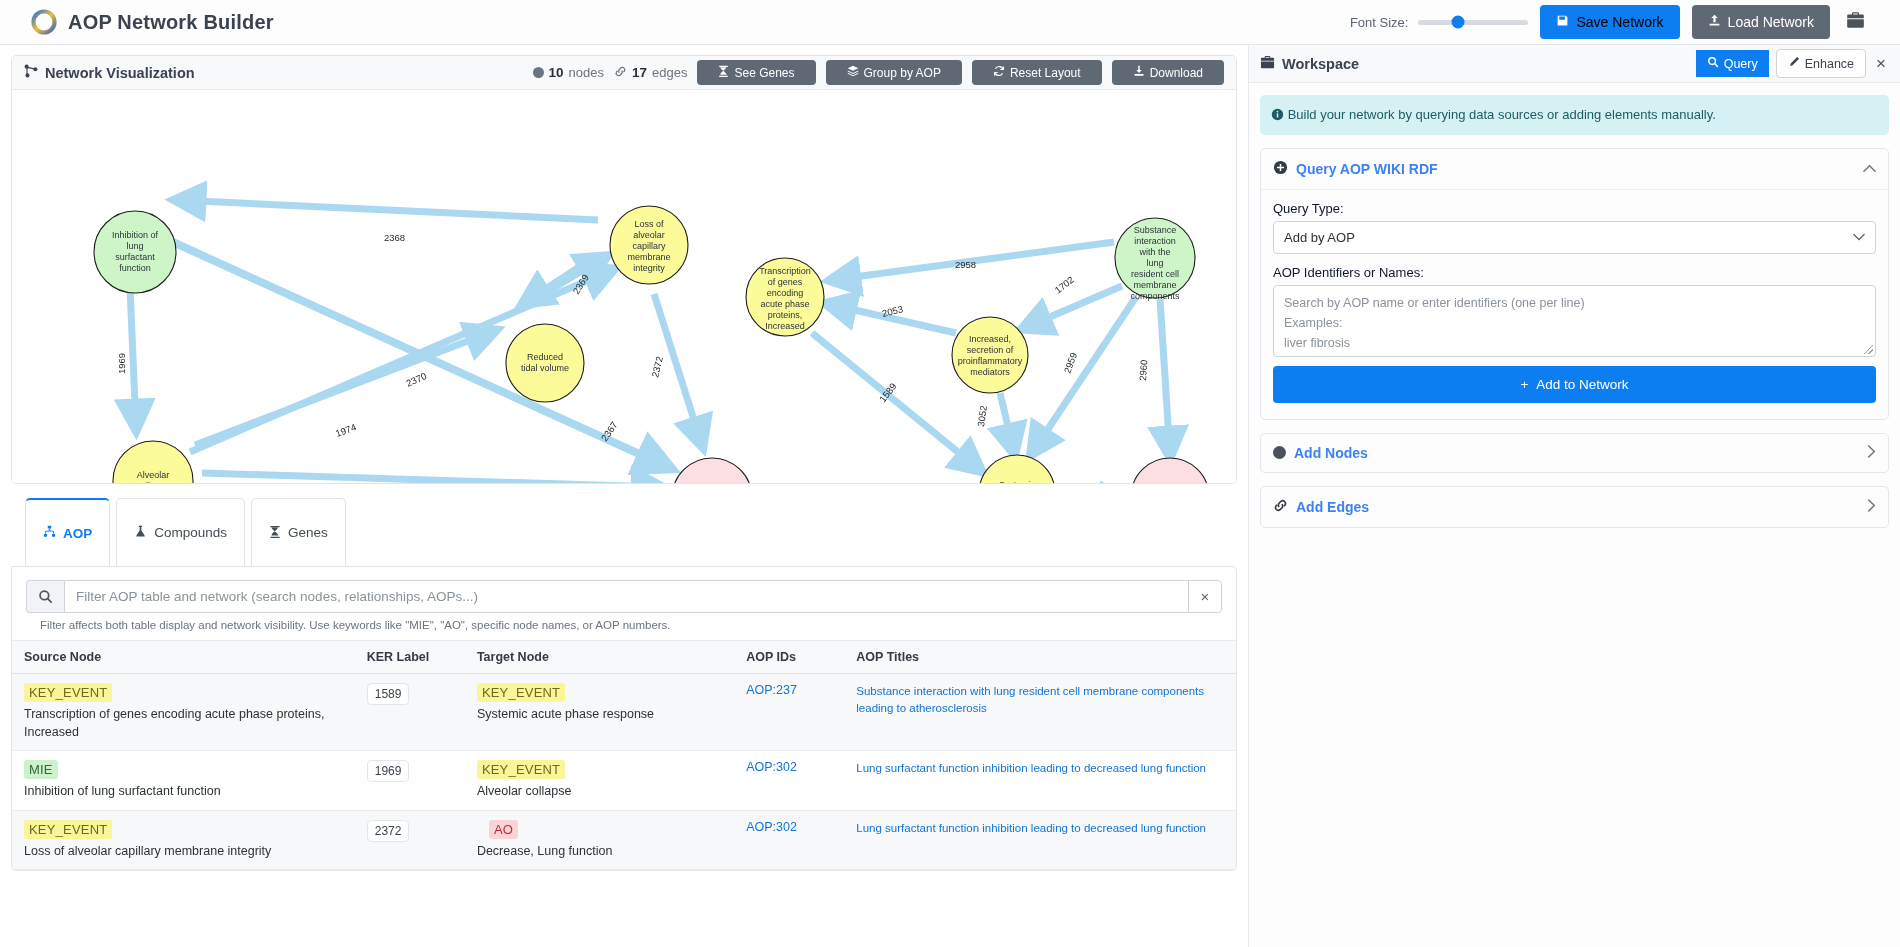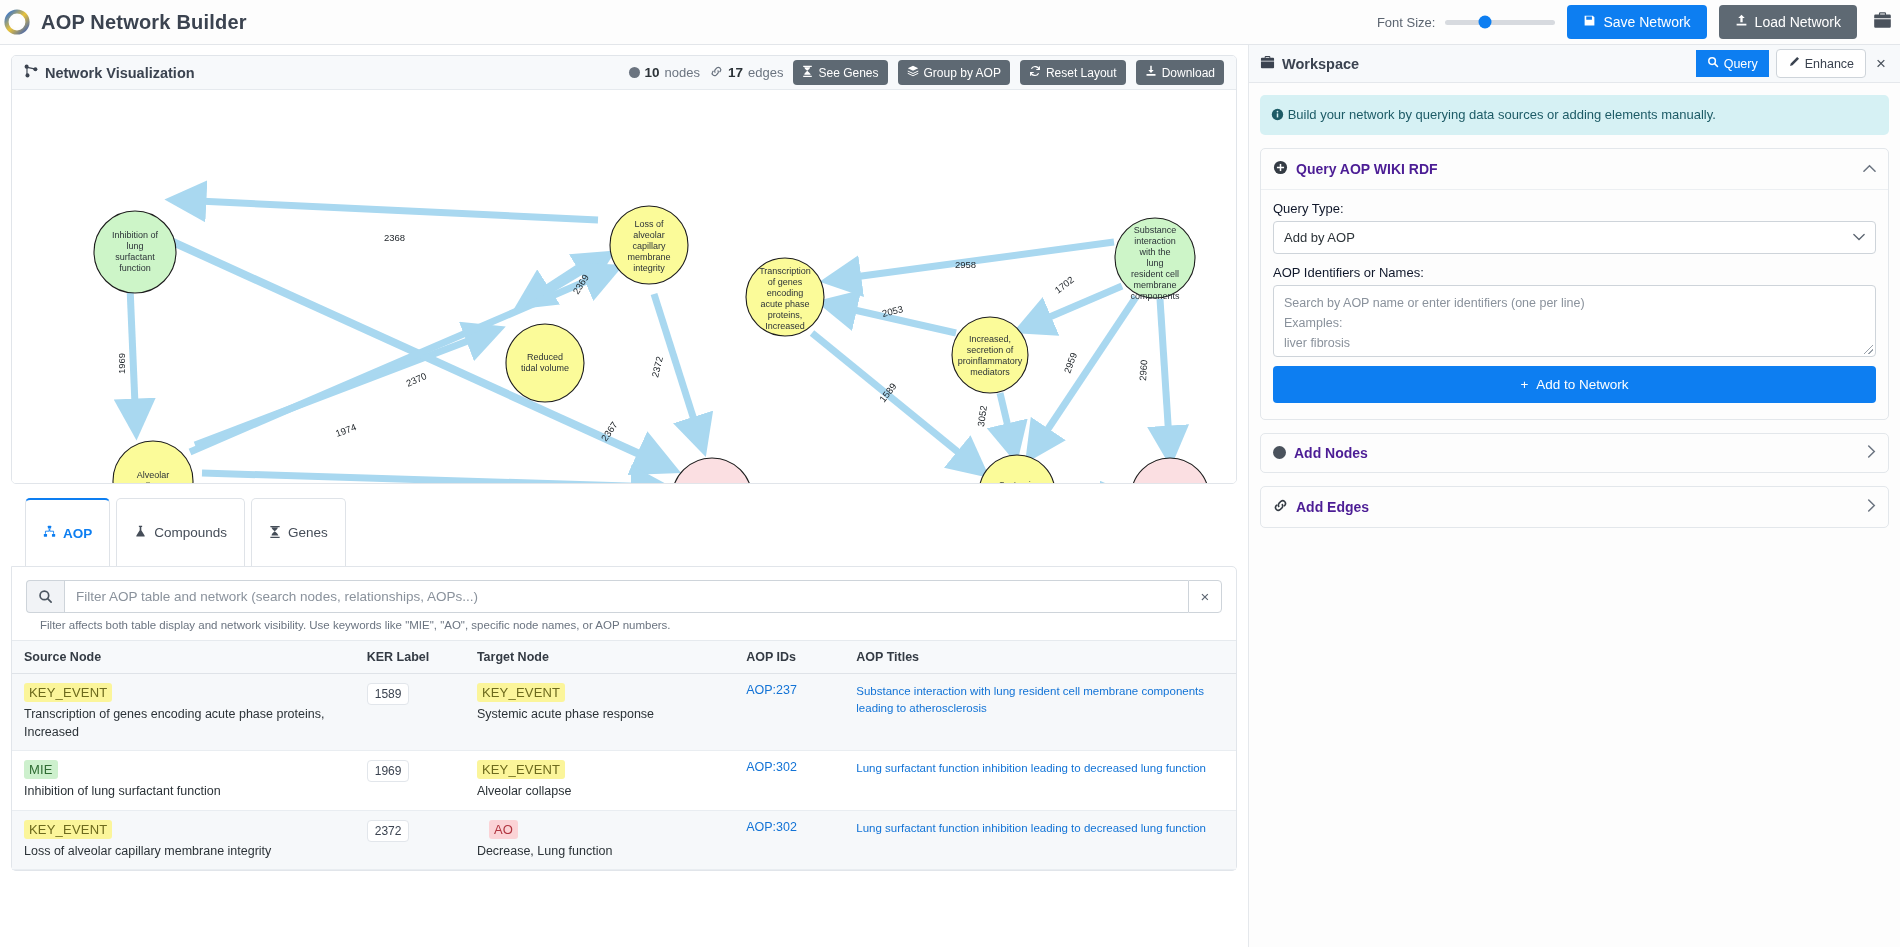--- a/index.html
+++ b/index.html
@@ -10,21 +10,21 @@
     color: #2c3338;
     overflow: hidden;
   }
 
   
   .app-header {
     height: 45px;
     background: #fdfdfd;
     border-bottom: 1px solid #e3e6ea;
     display: flex; align-items: center;
-    padding: 0 4px;
+    padding: 0 31px;
   }
   .brand { display: flex; align-items: center; gap: 11px; }
   .brand-logo { width: 26px; height: 26px; flex: 0 0 26px; }
   .brand-title {
     font-size: 20px; font-weight: bold; color: #3b4350;
     letter-spacing: .2px;
   }
   .header-right {
     margin-left: auto; display: flex; align-items: center; gap: 12px;
   }
@@ -38,21 +38,21 @@
     position: absolute; top: 50%; left: 36%;
     width: 13px; height: 13px; border-radius: 50%;
     background: #0d7ef1; transform: translate(-50%, -50%);
   }
   .btn {
     display: inline-flex; align-items: center; gap: 7px;
     border: none; border-radius: 4px; cursor: pointer;
     font-family: "Liberation Sans", sans-serif;
   }
   .btn-save {
-    background: #0d7ef1; color: #ffffff; font-size: 14px;
+    background: #0d7ef1; color: #000000; font-size: 14px;
     padding: 9px 16px; font-weight: normal;
   }
   .btn-load {
     background: #5e6973; color: #fff; font-size: 14px;
     padding: 9px 16px;
   }
   .header-icon-btn {
     background: none; border: none; cursor: pointer;
     padding: 2px 4px; color: #4a525c;
   }
@@ -74,21 +74,21 @@
   .net-title {
     font-size: 14.5px; font-weight: bold; color: #3b4350;
     display: flex; align-items: center; gap: 7px;
   }
   .net-tools { margin-left: auto; display: flex; align-items: center; gap: 10px; }
   .stat { font-size: 13px; color: #6b7480; display: flex; align-items: center; gap: 5px; }
   .stat b { color: #2c3338; font-size: 13.5px; }
   .dot-gray { width: 11px; height: 11px; border-radius: 50%; background: #6b7480; display:inline-block;}
   .tool-btn {
     background: #5e6973; color: #fff; font-size: 12px;
-    padding: 5px 9px; border-radius: 4px; border: none; cursor: pointer;
+    padding: 5px 21px; border-radius: 4px; border: none; cursor: pointer;
     display: inline-flex; align-items: center; gap: 5px; white-space: nowrap;
     font-family: "Liberation Sans", sans-serif;
   }
   .net-canvas { height: 393px; position: relative; background: #fff; }
   .net-canvas svg { display: block; }
 
   
   .tabs-row { display: flex; gap: 6px; margin-top: 14px; padding-left: 14px; }
   .tab {
     background: #fff; border: 1px solid #dfe3e8; border-bottom: none;
@@ -175,21 +175,21 @@
   .info-note {
     background: #d6f1f4; color: #1d5b66; border-radius: 5px;
     padding: 10px 11px; font-size: 13px; line-height: 1.5;
   }
   .panel {
     border: 1px solid #e3e7eb; border-radius: 5px; margin-top: 13px;
     background: #fdfdfd;
   }
   .panel-head {
     display: flex; align-items: center; gap: 8px;
-    padding: 11px 12px; font-size: 14px; font-weight: bold; color: #4c1d95;
+    padding: 11px 12px; font-size: 14px; font-weight: bold; color: #3b82f6;
     cursor: pointer;
   }
   .panel-head .chev { margin-left: auto; color: #6b7480; font-size: 13px; }
   .panel-body { padding: 0 12px 16px 12px; border-top: 1px solid #eceff2; padding-top: 11px;}
   .field-label { font-size: 13px; color: #0f172a; margin-bottom: 5px; }
   .select-box {
     width: 100%; border: 1px solid #ced4da; border-radius: 4px;
     background: #fff; padding: 8px 10px; font-size: 13px; color: #2c3338;
     display: flex; align-items: center;
   }

